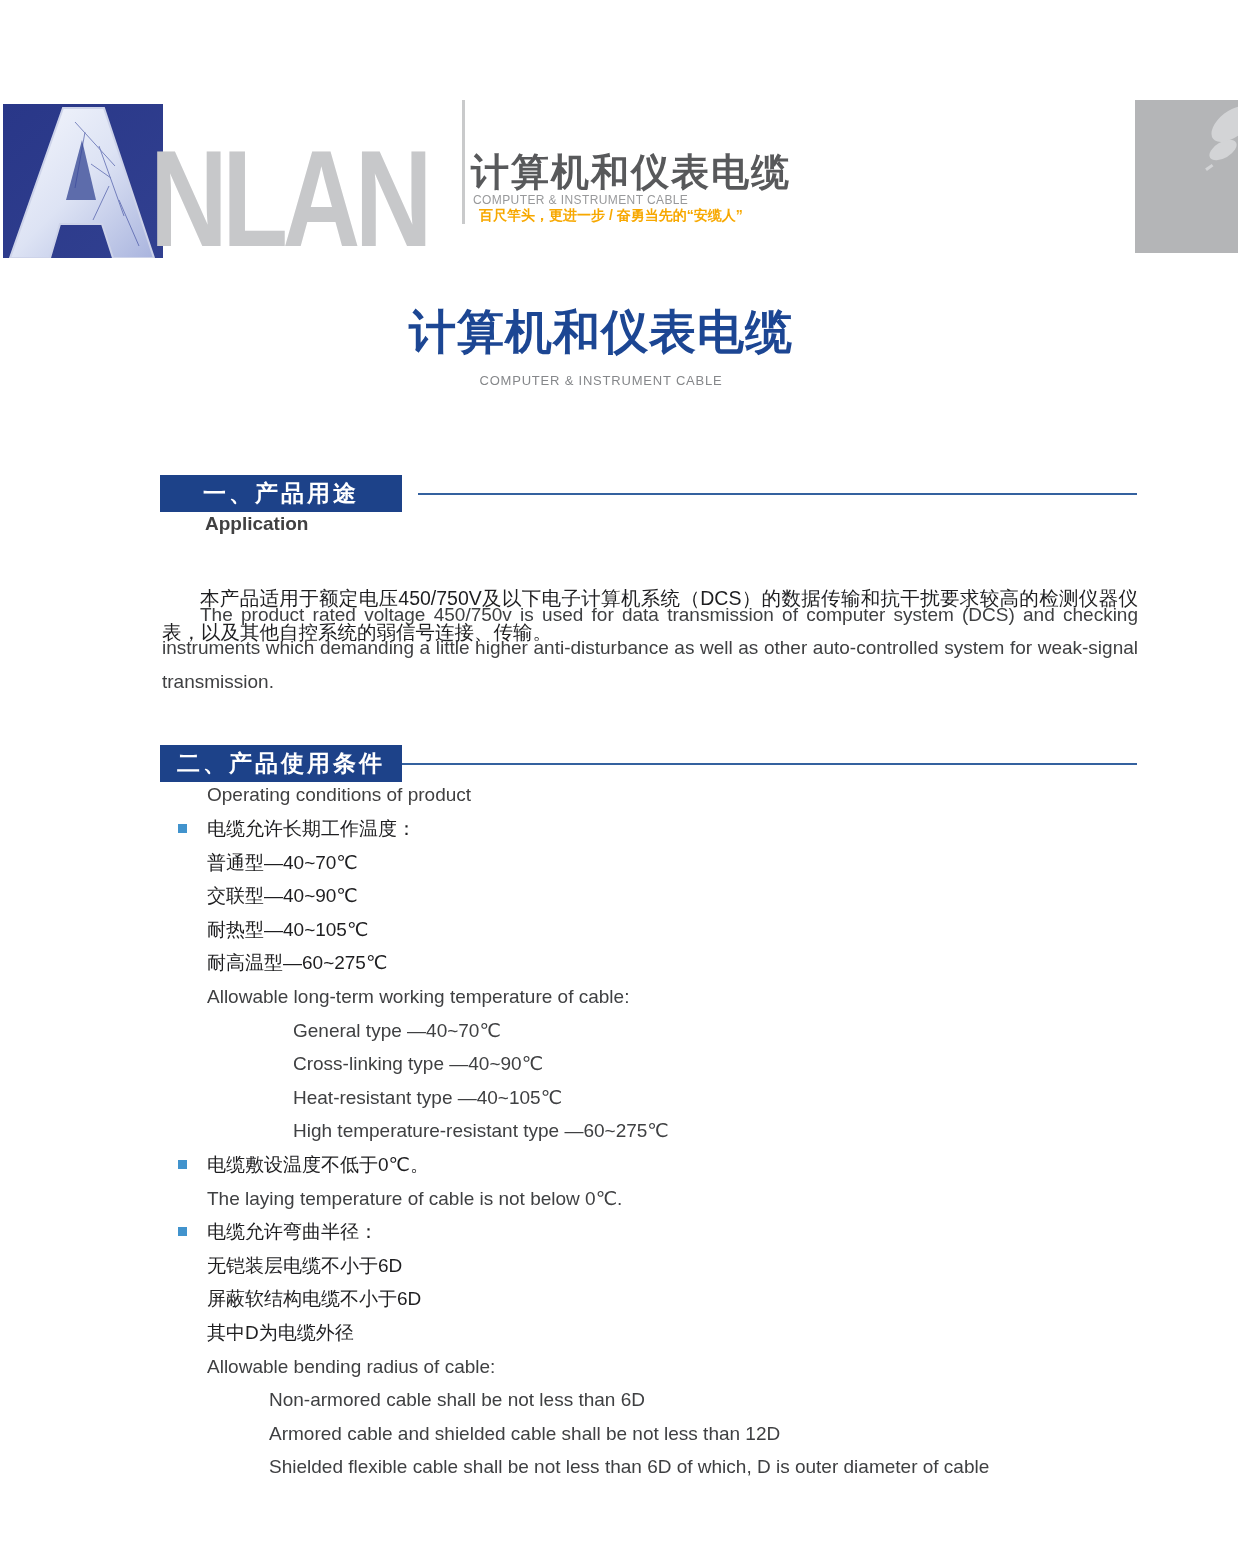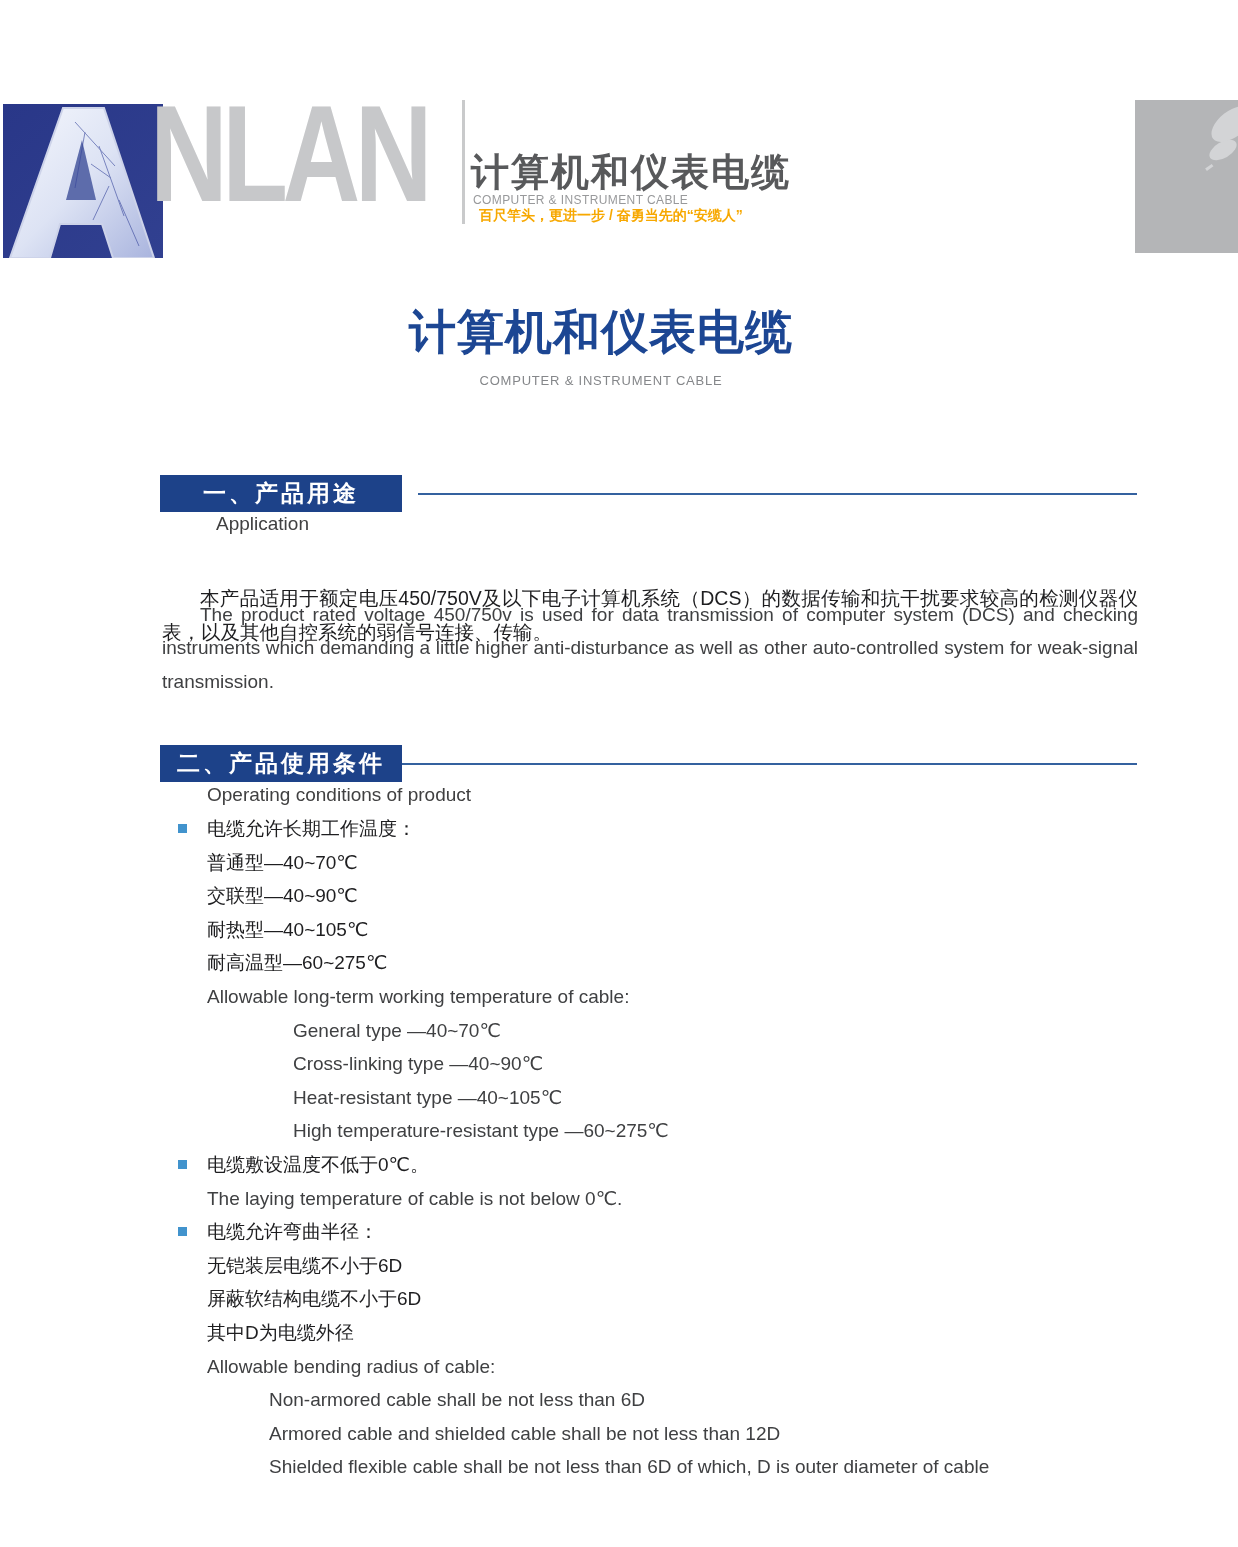--- a/index.html
+++ b/index.html
@@ -3,21 +3,21 @@
 <meta charset="utf-8">
 <style>
   html,body{margin:0;padding:0;}
   body{
     width:1238px;height:1547px;position:relative;overflow:hidden;
     background:#ffffff;color:#231f20;
     font-family:"Liberation Sans","DejaVu Sans",sans-serif;
   }
   
   .logo-square{position:absolute;left:3px;top:104px;width:160px;height:154px;}
-  .brand-rest{position:absolute;left:150px;top:100px;height:153px;display:flex;}
+  .brand-rest{position:absolute;left:150px;top:100px;height:153px;display:flex;align-items:flex-end;}
   .brand-rest span{
     font-size:138px;font-weight:bold;color:#c7c8ca;letter-spacing:-7px;
     line-height:0.78;transform:scaleX(0.78);transform-origin:left bottom;white-space:nowrap;
   }
   .masthead-divider{position:absolute;left:462px;top:100px;width:3px;height:124px;background:#c9cacb;}
   .m-title-cn{position:absolute;left:471px;top:147px;font-size:38px;font-weight:bold;color:#58595b;letter-spacing:2px;white-space:nowrap;}
   .m-title-en{position:absolute;left:473px;top:193px;font-size:12px;color:#98999b;letter-spacing:0.4px;white-space:nowrap;}
   .m-slogan{position:absolute;left:479px;top:207px;font-size:14px;font-weight:bold;color:var(--slogan-orange,#f7a800);white-space:nowrap;}
   .corner-art{position:absolute;left:1135px;top:100px;width:103px;height:153px;}
   
@@ -27,21 +27,21 @@
   
   .sec-header{position:absolute;left:160px;width:977px;display:flex;align-items:center;}
   .sec-header.s1{top:475px;gap:16px;}
   .sec-header.s2{top:745px;}
   .sec-box{
     background:var(--accent-blue,#1d4289);color:#ffffff;font-size:23px;font-weight:bold;
     letter-spacing:3px;width:242px;height:37px;line-height:37px;text-align:center;white-space:nowrap;
   }
   .sec-line{flex:1;height:2px;background:#34619f;}
   .sec-sub{position:absolute;font-size:19px;color:#404041;white-space:nowrap;}
-  .sec-sub.s1{left:216px;top:513px;}
+  .sec-sub.s1{left:205px;top:513px;font-weight:bold;}
   .sec-sub.s2{left:207px;top:784px;text-align:right;}
   
   .para{position:absolute;left:162px;width:976px;text-align:justify;}
   .para-cn{top:558px;font-size:19.5px;line-height:33.5px;text-indent:38px;color:#1e1e20;margin-top:24px;}
   .para-en{top:598px;font-size:19px;line-height:33.4px;text-indent:38px;color:#3f4042;}
   
   .cond-list{position:absolute;left:162px;top:812px;width:980px;}
   .row{position:relative;height:33.6px;line-height:33.6px;font-size:19px;white-space:nowrap;color:#1e1e20;}
   .row.en{color:#3f4042;}
   .row .bullet{position:absolute;left:16px;top:12px;width:9px;height:9px;background:var(--bullet-blue,#4193cd);}

